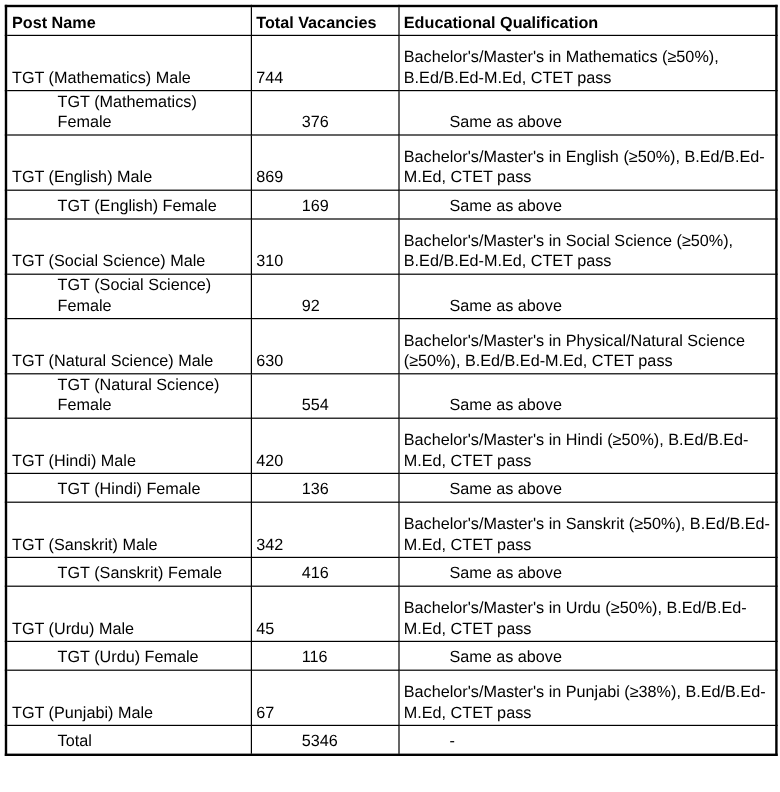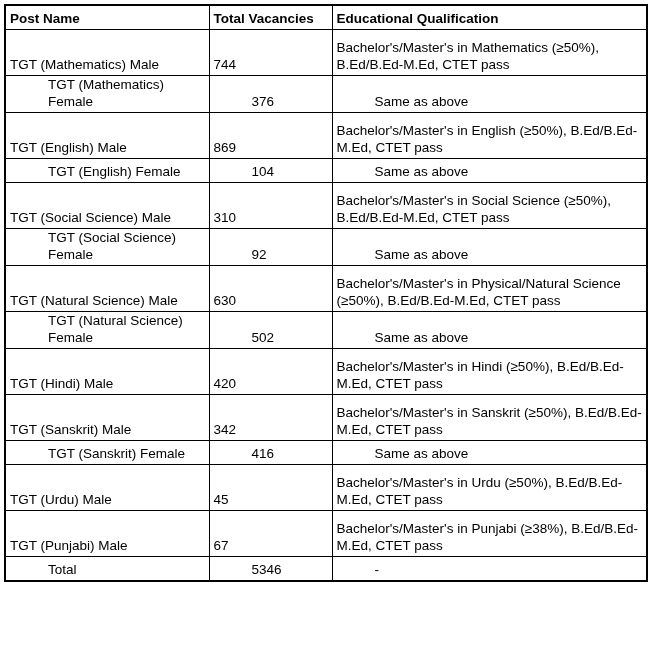--- a/index.html
+++ b/index.html
@@ -62,63 +62,73 @@
       <td>376</td>
       <td>Same as above</td>
     </tr>
     <tr class="row-tall">
       <td>TGT (English) Male</td>
       <td>869</td>
       <td>Bachelor's/Master's in English (≥50%), B.Ed/B.Ed-M.Ed, CTET pass</td>
     </tr>
     <tr class="row-short">
       <td>TGT (English) Female</td>
-      <td>104</td>
+      <td>169</td>
       <td>Same as above</td>
     </tr>
     <tr class="row-tall">
       <td>TGT (Social Science) Male</td>
       <td>310</td>
       <td>Bachelor's/Master's in Social Science (≥50%), B.Ed/B.Ed-M.Ed, CTET pass</td>
     </tr>
     <tr class="row-short">
       <td>TGT (Social Science) Female</td>
       <td>92</td>
       <td>Same as above</td>
     </tr>
     <tr class="row-tall">
       <td>TGT (Natural Science) Male</td>
       <td>630</td>
       <td>Bachelor's/Master's in Physical/Natural Science (≥50%), B.Ed/B.Ed-M.Ed, CTET pass</td>
     </tr>
     <tr class="row-short">
       <td>TGT (Natural Science) Female</td>
-      <td>502</td>
+      <td>554</td>
       <td>Same as above</td>
     </tr>
     <tr class="row-tall">
       <td>TGT (Hindi) Male</td>
       <td>420</td>
       <td>Bachelor's/Master's in Hindi (≥50%), B.Ed/B.Ed-M.Ed, CTET pass</td>
+    </tr>
+    <tr class="row-short">
+      <td>TGT (Hindi) Female</td>
+      <td>136</td>
+      <td>Same as above</td>
     </tr>
     <tr class="row-tall">
       <td>TGT (Sanskrit) Male</td>
       <td>342</td>
       <td>Bachelor's/Master's in Sanskrit (≥50%), B.Ed/B.Ed-M.Ed, CTET pass</td>
     </tr>
     <tr class="row-short">
       <td>TGT (Sanskrit) Female</td>
       <td>416</td>
       <td>Same as above</td>
     </tr>
     <tr class="row-tall">
       <td>TGT (Urdu) Male</td>
       <td>45</td>
       <td>Bachelor's/Master's in Urdu (≥50%), B.Ed/B.Ed-M.Ed, CTET pass</td>
     </tr>
+    <tr class="row-short">
+      <td>TGT (Urdu) Female</td>
+      <td>116</td>
+      <td>Same as above</td>
+    </tr>
     <tr class="row-tall">
       <td>TGT (Punjabi) Male</td>
       <td>67</td>
       <td>Bachelor's/Master's in Punjabi (≥38%), B.Ed/B.Ed-M.Ed, CTET pass</td>
     </tr>
     <tr class="row-short">
       <td>Total</td>
       <td>5346</td>
       <td>-</td>
     </tr>

